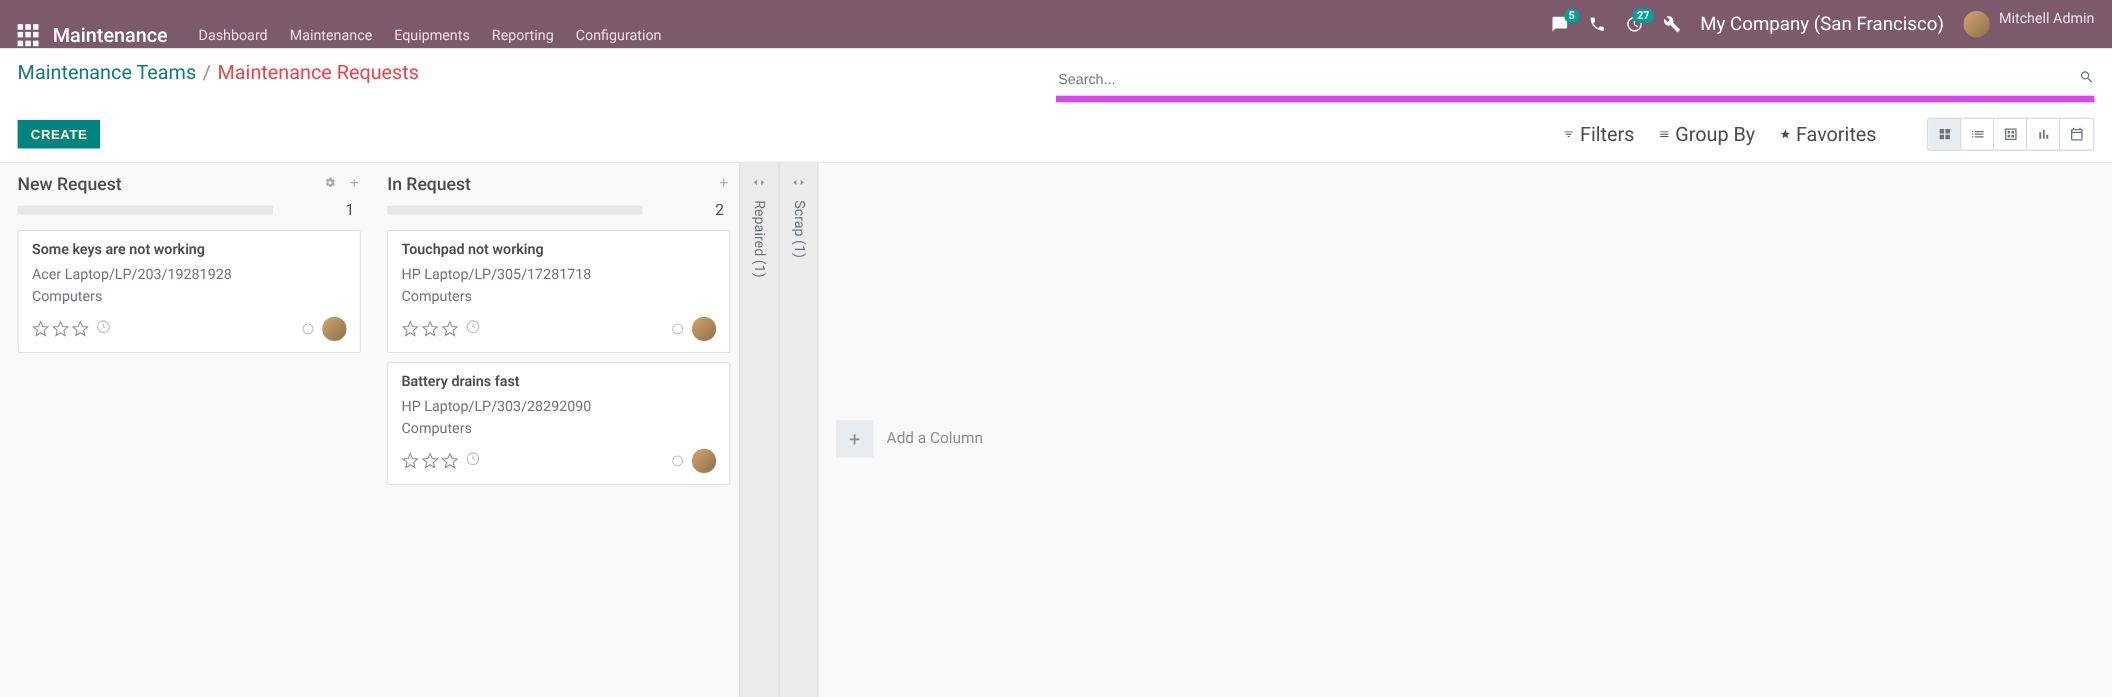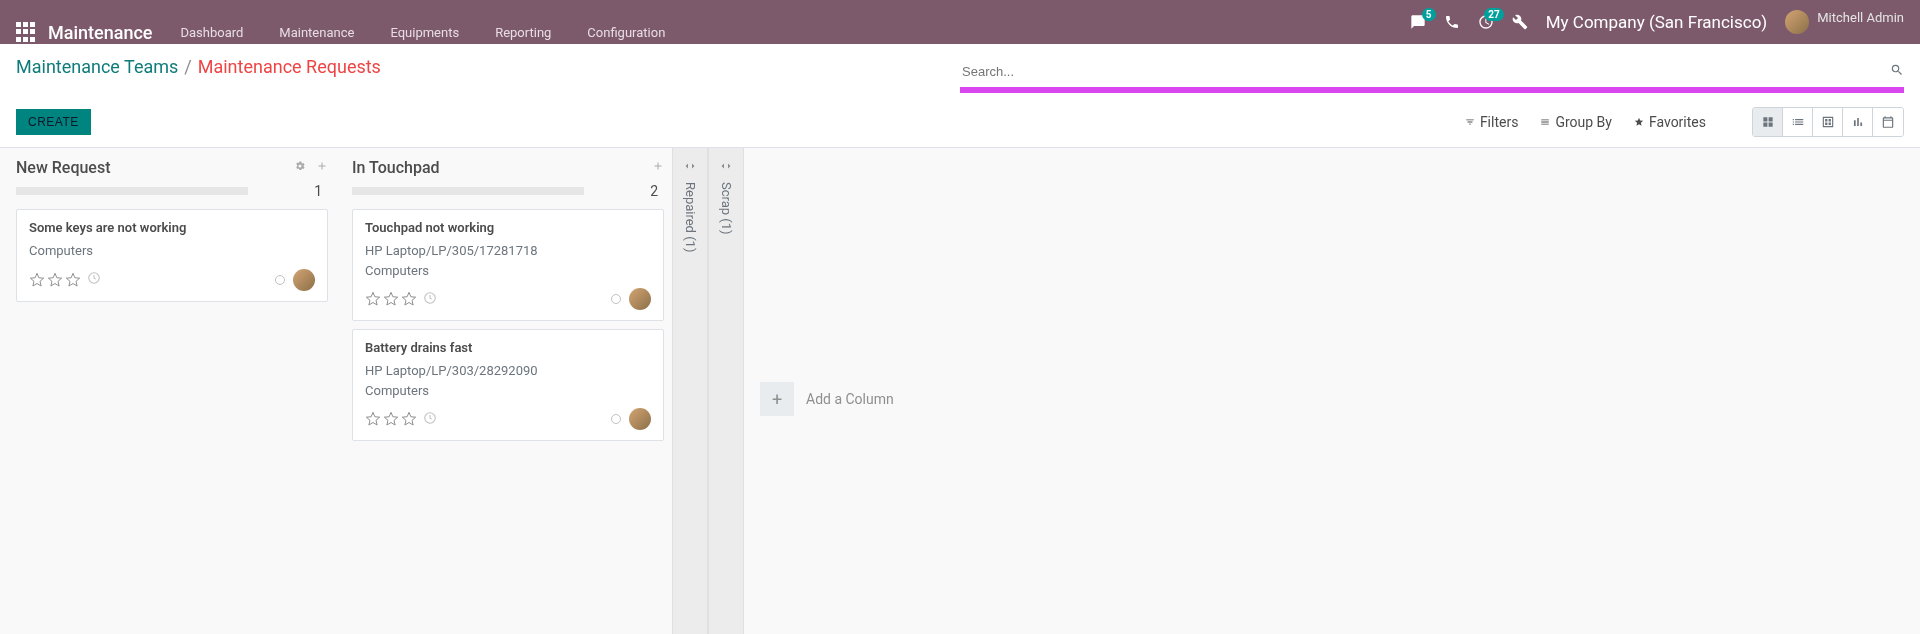--- a/index.html
+++ b/index.html
@@ -4,44 +4,44 @@
 <style>
   * { box-sizing: border-box; margin: 0; padding: 0; }
   body { font-family: -apple-system, BlinkMacSystemFont, "Segoe UI", Roboto, "Helvetica Neue", Arial, sans-serif; font-size: 13px; color: #4c4c4c; background: #f9f9f9; }
   
   
   .navbar { background: #7c5a6b; height: 44px; display: flex; align-items: center; color: #fff; padding: 0 16px; }
   .navbar-left { display: flex; align-items: center; gap: 0; margin-top: 20px; }
   .apps-icon { width: 20px; height: 20px; display: flex; flex-wrap: wrap; gap: 2px; margin-right: 12px; cursor: pointer; }
   .apps-icon span { width: 5px; height: 5px; background: #fff; }
   .brand { font-size: 18px; font-weight: 500; margin-right: 28px; }
-  .nav-menu { display: flex; gap: 36px; }
+  .nav-menu { display: flex; gap: 20px; }
   .nav-menu a { color: #e8dde3; text-decoration: none; font-size: 13px; cursor: pointer; }
   .navbar-right { margin-left: auto; display: flex; align-items: center; gap: 18px; }
   .icon-btn { position: relative; cursor: pointer; display: flex; align-items: center; }
   .icon-btn svg { width: 16px; height: 16px; fill: #fff; }
   .badge { position: absolute; top: -6px; right: -10px; background: #00a09d; color: #fff; font-size: 10px; padding: 1px 4px; border-radius: 8px; font-weight: bold; min-width: 14px; text-align: center; }
   .company { color: #fff; font-size: 17px; cursor: pointer; }
   .user { display: flex; align-items: flex-start; gap: 8px; cursor: pointer; color: #e5e5e5; font-size: 13px; }
   .avatar { width: 24px; height: 24px; border-radius: 50%; background: linear-gradient(135deg, #d4a574, #8b6f47); display: inline-block; }
   
   
   .control-panel { background: #fff; border-bottom: 1px solid #dee2e6; }
   .cp-row1 { display: flex; align-items: flex-start; padding: 12px 16px 8px 16px; }
   .breadcrumb { font-size: 18px; color: #5e7d8c; display: flex; align-items: flex-start; gap: 6px; flex-wrap: wrap; }
   .breadcrumb .bc-link { color: #0f7b7a; cursor: pointer; }
   .breadcrumb .sep { color: #8f8f8f; }
   .breadcrumb .current { color: #ef4444; }
   .search-wrap { margin-left: auto; width: 50%; border-bottom: 6px solid #d946ef; display: flex; align-items: center; padding: 4px 0; }
   .search-input { flex: 1; border: none; outline: none; font-size: 13px; padding: 4px 2px; background: transparent; }
   .search-icon svg { width: 14px; height: 14px; fill: #6c757d; }
   .cp-row2 { display: flex; align-items: center; padding: 6px 16px 10px 16px; }
-  .create-btn { background: #00847f; color: #0f172a; border: none; padding: 6px 12px; font-size: 12px; font-weight: normal; letter-spacing: 0.5px; cursor: pointer; }
+  .create-btn { background: #00847f; color: #fef9c3; border: none; padding: 6px 12px; font-size: 12px; font-weight: bold; letter-spacing: 0.5px; cursor: pointer; }
   .search-options { margin-left: auto; display: flex; align-items: center; gap: 22px; }
-  .so-item { display: flex; align-items: center; gap: 5px; color: #4c4c4c; cursor: pointer; font-size: 14px; }
+  .so-item { display: flex; align-items: center; gap: 5px; color: #4c4c4c; cursor: pointer; font-size: 18px; }
   .so-item svg { width: 10px; height: 10px; fill: #4c4c4c; }
   .view-switcher { margin-left: 24px; display: flex; border: 1px solid #ced4da; border-radius: 3px; overflow: hidden; }
   .vs-btn { width: 30px; height: 28px; display: flex; align-items: center; justify-content: center; cursor: pointer; background: #fff; border-right: 1px solid #ced4da; }
   .vs-btn:last-child { border-right: none; }
   .vs-btn.active { background: #e9ecef; }
   .vs-btn svg { width: 14px; height: 14px; fill: #6c757d; }
   
   
   .kanban { display: flex; align-items: stretch; padding: 0; height: calc(634px - 44px - 88px); overflow: hidden; }
   .kcol { width: 336px; padding: 10px 8px 10px 16px; flex-shrink: 0; }
@@ -212,20 +212,21 @@
                 <path d="M19 13h-6v6h-2v-6H5v-2h6V5h2v6h6v2z"></path>
               </svg></span>
           </div>
         </div>
         <div class="kcol-bar-row">
           <div class="kbar"></div>
           <div class="kcount">1</div>
         </div>
         <div class="kcard">
           <div class="kcard-title">Some keys are not working</div>
+          <div class="kcard-sub">Acer Laptop/LP/203/19281928</div>
           <div class="kcard-sub">Computers</div>
           <div class="kcard-footer">
             <div class="stars">
               <svg viewBox="0 0 24 24">
                 <path d="M12 17.27L18.18 21l-1.64-7.03L22 9.24l-7.19-.61L12 2 9.19 8.63 2 9.24l5.46 4.73L5.82 21z"></path>
               </svg>
               <svg viewBox="0 0 24 24">
                 <path d="M12 17.27L18.18 21l-1.64-7.03L22 9.24l-7.19-.61L12 2 9.19 8.63 2 9.24l5.46 4.73L5.82 21z"></path>
               </svg>
               <svg viewBox="0 0 24 24">
@@ -238,21 +239,21 @@
               </svg></div>
             <div class="kcard-footer-right">
               <div class="dot"></div>
               <div class="kavatar"></div>
             </div>
           </div>
         </div>
       </div>
       <div class="kcol">
         <div class="kcol-head">
-          <div class="kcol-title">In Touchpad</div>
+          <div class="kcol-title">In Request</div>
           <div class="kcol-actions">
             <span class="plus-icon"><svg viewBox="0 0 24 24">
                 <path d="M19 13h-6v6h-2v-6H5v-2h6V5h2v6h6v2z"></path>
               </svg></span>
           </div>
         </div>
         <div class="kcol-bar-row">
           <div class="kbar"></div>
           <div class="kcount">2</div>
         </div>

